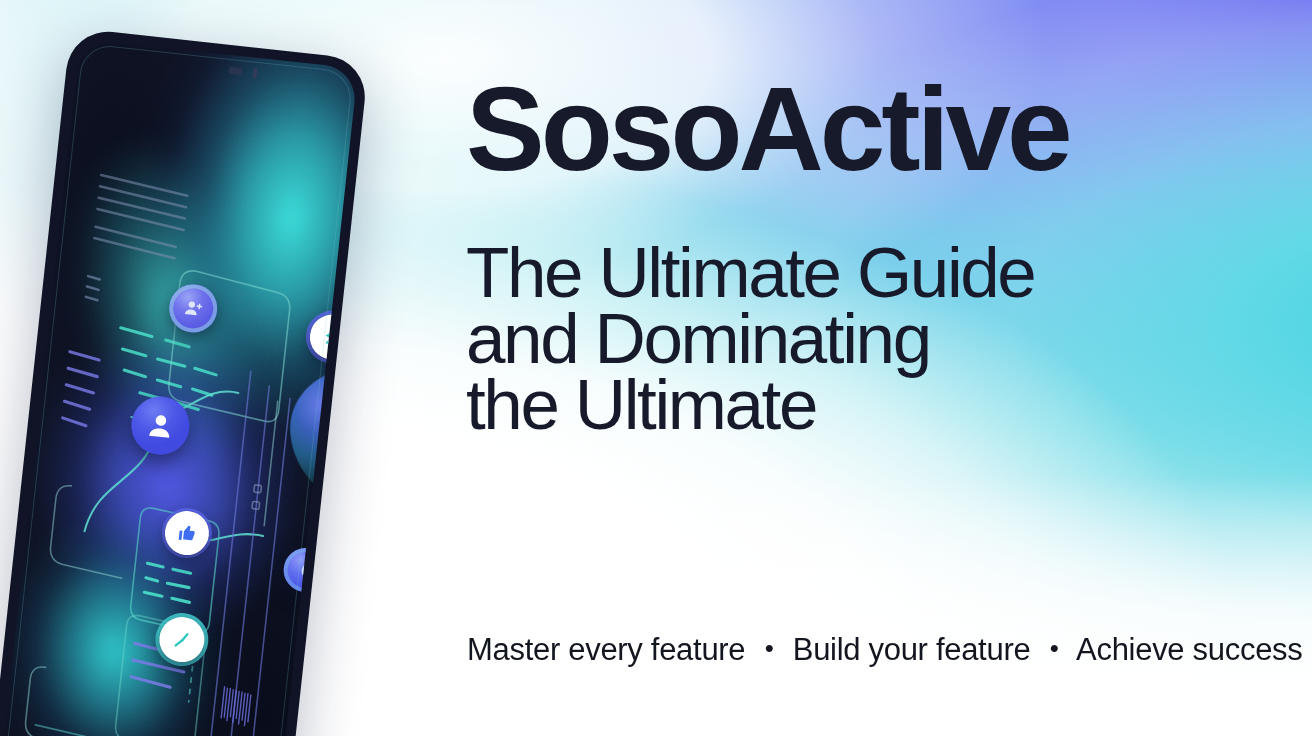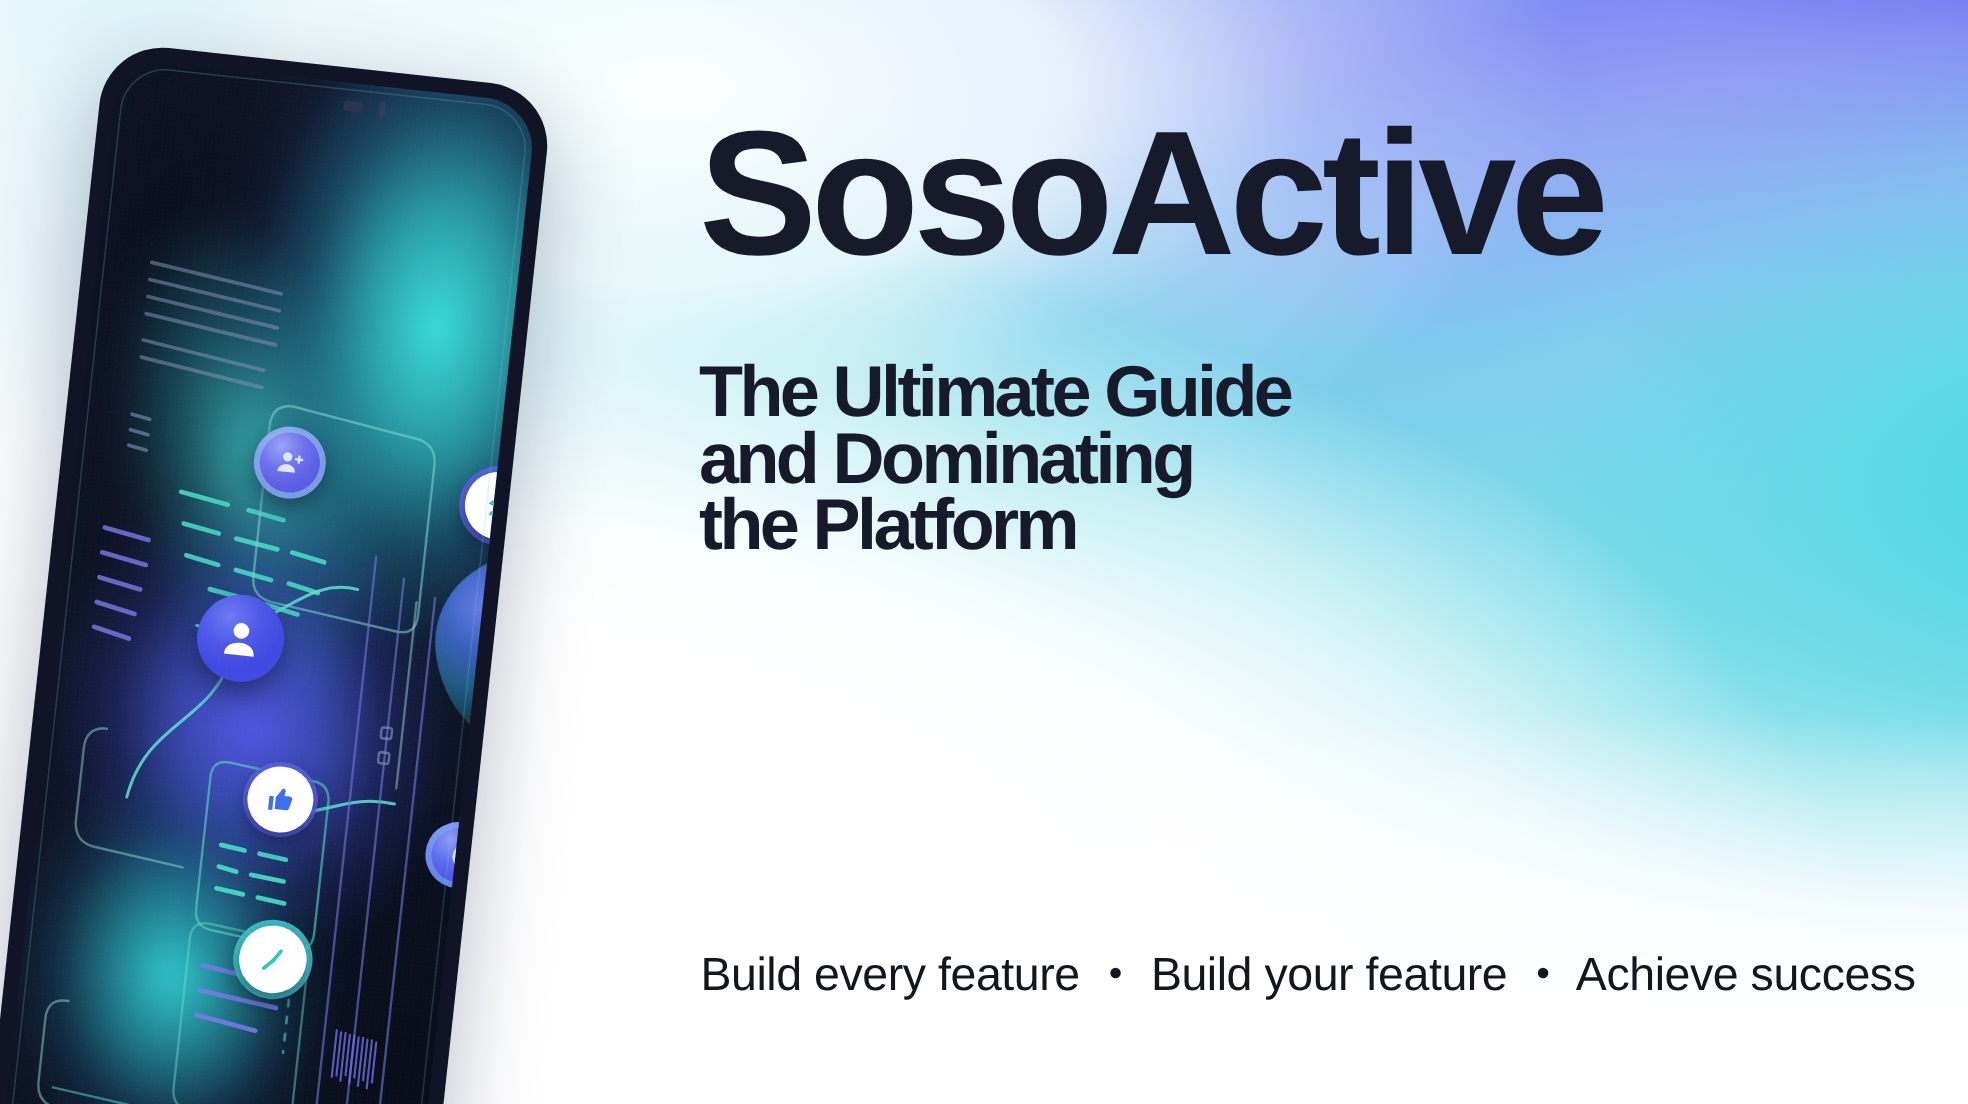--- a/index.html
+++ b/index.html
@@ -231,23 +231,23 @@
     font-size:118px;
     line-height:1;
     font-weight:bold;
     letter-spacing:-4px;
     color:#171a2b;
     white-space:nowrap;
   }
   .headline {
     position:absolute;
     left:0; top:240px;
-    font-size:48px;
+    font-size:71px;
     line-height:.93;
-    font-weight:bold;
+    font-weight:normal;
     letter-spacing:-2.4px;
     color:#171a2b;
   }
   .headline .ln { display:block; white-space:nowrap; }
   .tagline {
     position:absolute;
     left:1px; top:634px;
     font-size:31px;
     line-height:1;
     font-weight:normal;
@@ -447,25 +447,25 @@
     </div>
   </div>
 
   <div class="content">
 
     <div class="brand">SosoActive</div>
 
     <div class="headline">
       <span class="ln">The Ultimate Guide</span>
       <span class="ln">and Dominating</span>
-      <span class="ln">the Platform</span>
+      <span class="ln">the Ultimate</span>
     </div>
 
     <div class="tagline">
-      <span>Build every feature</span>
+      <span>Master every feature</span>
       <span class="sep">•</span>
       <span>Build your feature</span>
       <span class="sep">•</span>
       <span>Achieve success</span>
     </div>
 
   </div>
 </div>
 
 </body></html>

